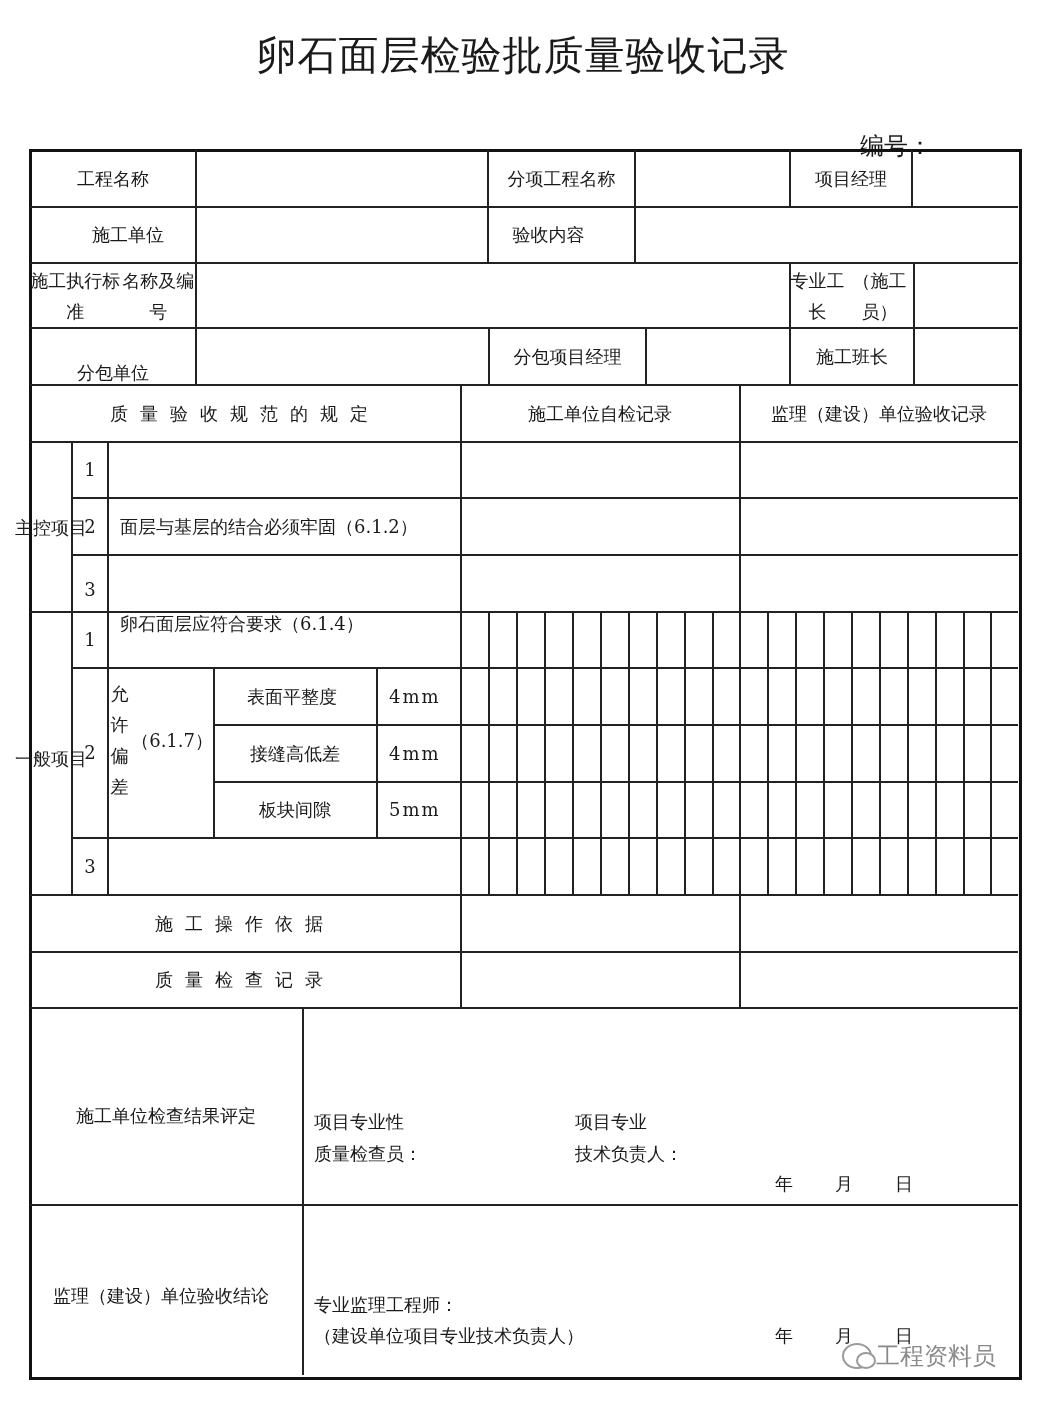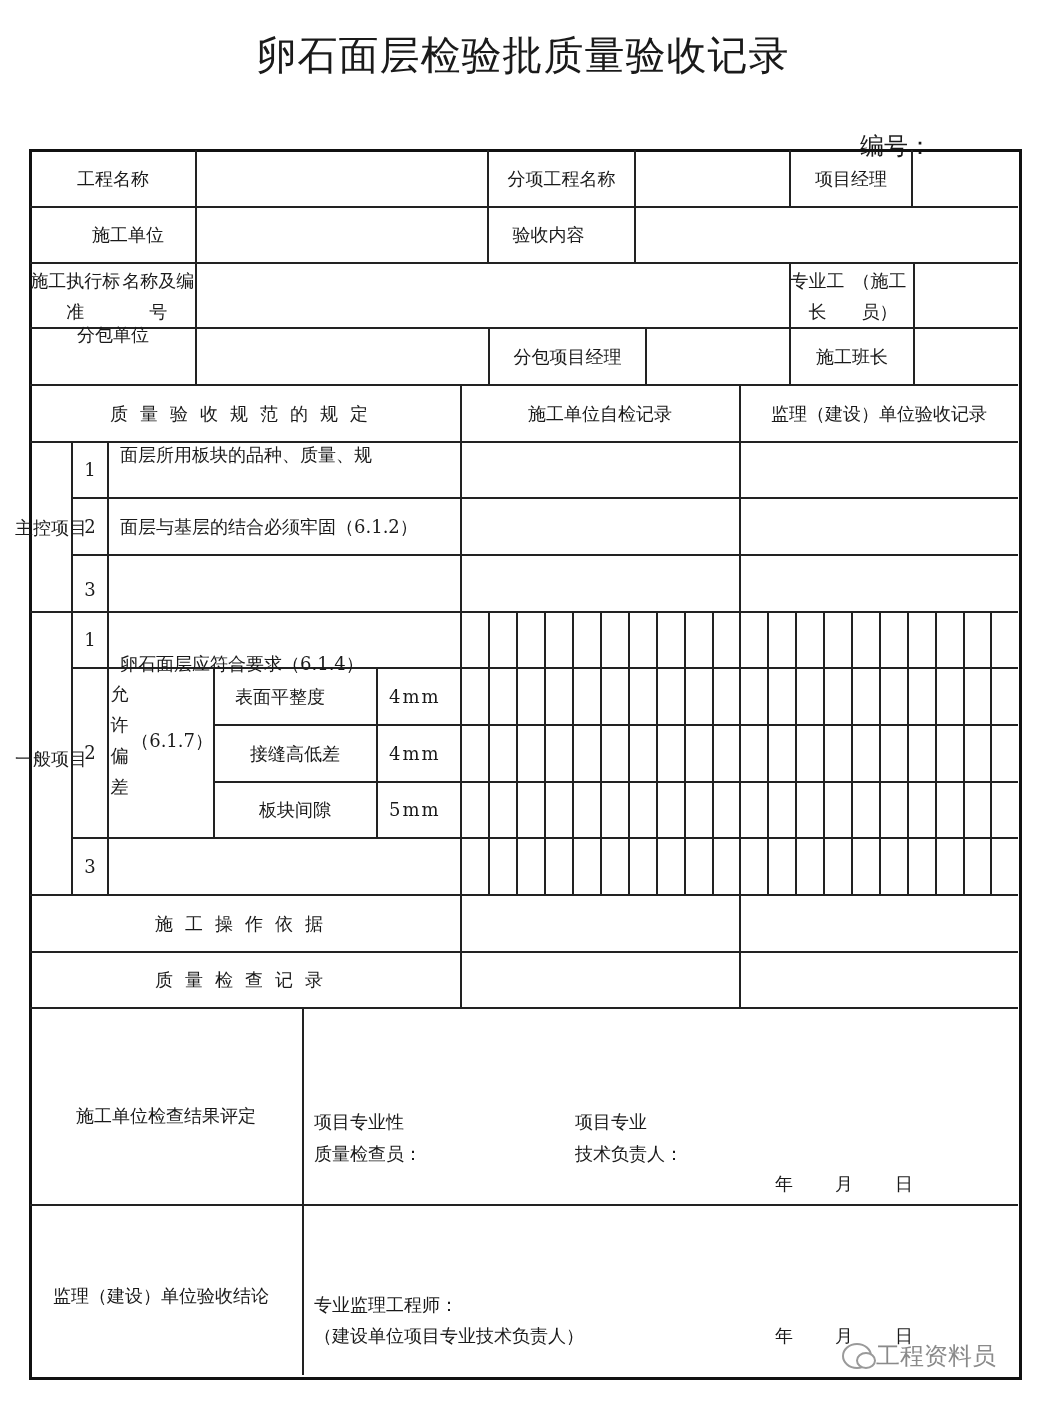--- a/index.html
+++ b/index.html
@@ -106,40 +106,39 @@
   <span>施工执行标准</span>
   <span>名称及编号</span>
 </div>
 <div class="cell" style="left:196px;top:263px;width:594px;height:65px"></div>
 <div class="cell vert" style="left:790px;top:263px;width:124px;height:65px">
   <span>专业工长</span>
   <span>（施工员）</span>
 </div>
 <div class="cell" style="left:914px;top:263px;width:104px;height:65px"></div>
 
-<div class="cell" style="left:30px;top:309px;width:166px;height:52px">分包单位</div>
+<div class="cell" style="left:30px;top:347px;width:166px;height:52px">分包单位</div>
 <div class="cell" style="left:196px;top:328px;width:293px;height:57px"></div>
 <div class="cell" style="left:489px;top:328px;width:157px;height:57px">分包项目经理</div>
 <div class="cell" style="left:646px;top:328px;width:144px;height:57px"></div>
 <div class="cell" style="left:790px;top:328px;width:124px;height:57px">施工班长</div>
 <div class="cell" style="left:914px;top:328px;width:104px;height:57px"></div>
 
 <div class="cell spaced" style="left:30px;top:385px;width:430px;height:57px">质量验收规范的规定</div>
 <div class="cell" style="left:460px;top:385px;width:280px;height:57px">施工单位自检记录</div>
 <div class="cell" style="left:740px;top:385px;width:278px;height:57px">监理（建设）单位验收记录</div>
 
 <div class="cell vert" style="left:30px;top:442px;width:42px;height:170px">
   <span>主</span>
   <span>控</span>
   <span>项</span>
   <span>目</span>
 </div>
 <div class="cell" style="left:72px;top:442px;width:36px;height:56px">1</div>
 <div class="cell vert left" style="left:108px;top:442px;width:352px;height:56px;align-items:flex-start">
-  <span>面层所用板块的品种、质量、规</span>
 </div>
 <div class="cell" style="left:460px;top:442px;width:280px;height:56px"></div>
 <div class="cell" style="left:740px;top:442px;width:278px;height:56px"></div>
 
 <div class="cell" style="left:72px;top:498px;width:36px;height:57px">2</div>
 <div class="cell left" style="left:108px;top:498px;width:352px;height:57px">面层与基层的结合必须牢固（6.1.2）</div>
 <div class="cell" style="left:460px;top:498px;width:280px;height:57px"></div>
 <div class="cell" style="left:740px;top:498px;width:278px;height:57px"></div>
 
 <div class="cell" style="left:72px;top:555px;width:36px;height:57px;align-items:flex-end;padding-bottom:6px;box-sizing:border-box">3</div>
@@ -147,28 +146,28 @@
 <div class="cell" style="left:460px;top:555px;width:280px;height:57px"></div>
 <div class="cell" style="left:740px;top:555px;width:278px;height:57px"></div>
 
 <div class="cell vert" style="left:30px;top:612px;width:42px;height:283px;padding-top:10px;box-sizing:border-box">
   <span>一</span>
   <span>般</span>
   <span>项</span>
   <span>目</span>
 </div>
 <div class="cell" style="left:72px;top:612px;width:36px;height:56px">1</div>
-<div class="cell left" style="left:108px;top:632px;width:352px;height:64px">卵石面层应符合要求（6.1.4）</div>
+<div class="cell left" style="left:108px;top:592px;width:352px;height:64px">卵石面层应符合要求（6.1.4）</div>
 
 <div class="cell" style="left:72px;top:668px;width:36px;height:170px">2</div>
 <div class="cell vert" style="left:108px;top:668px;width:105px;height:170px;padding-bottom:26px;box-sizing:border-box">
   <span>允许偏差</span>
   <span>（6.1.7）</span>
 </div>
-<div class="cell" style="left:198px;top:668px;width:164px;height:57px">表面平整度</div>
+<div class="cell" style="left:210px;top:668px;width:164px;height:57px">表面平整度</div>
 <div class="cell left" style="left:377px;top:668px;width:83px;height:57px;letter-spacing:2px">4mm</div>
 <div class="cell" style="left:213px;top:725px;width:164px;height:57px">接缝高低差</div>
 <div class="cell left" style="left:377px;top:725px;width:83px;height:57px;letter-spacing:2px">4mm</div>
 <div class="cell" style="left:213px;top:782px;width:164px;height:56px">板块间隙</div>
 <div class="cell left" style="left:377px;top:782px;width:83px;height:56px;letter-spacing:2px">5mm</div>
 
 <div class="cell" style="left:72px;top:838px;width:36px;height:57px">3</div>
 <div class="cell left" style="left:108px;top:838px;width:352px;height:57px"></div>
 
 <div class="cell spaced" style="left:30px;top:895px;width:430px;height:57px">施工操作依据</div>

